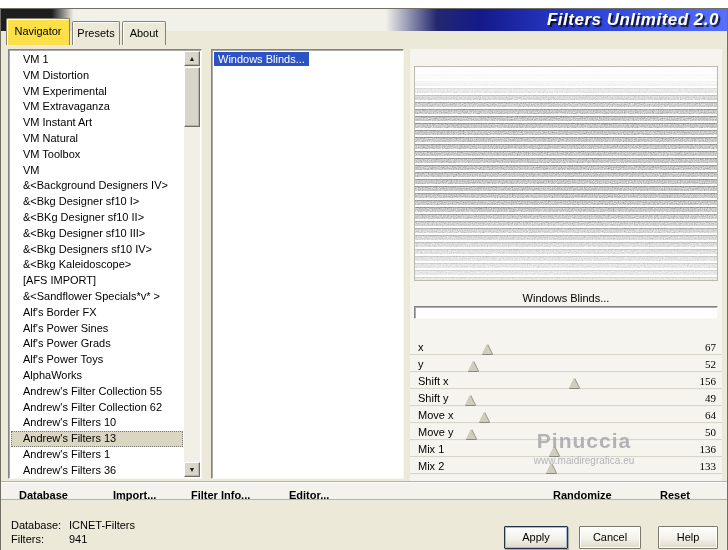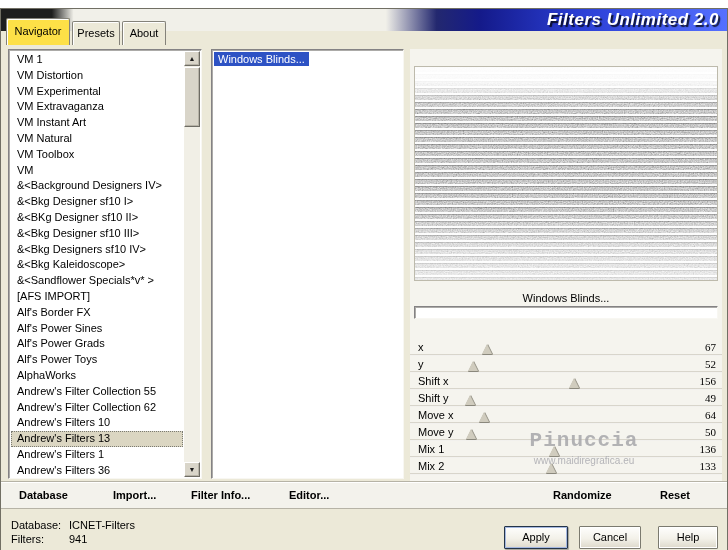--- a/index.html
+++ b/index.html
@@ -31,21 +31,21 @@
 
   
   .sunken { background:#fff;
     border-top:1px solid #848284; border-left:1px solid #848284;
     border-bottom:1px solid #f8f7f2; border-right:1px solid #f8f7f2;
     box-shadow: inset 1px 1px 0 rgba(70,68,62,.45); }
 
   
   .cat-list { position:absolute; left:7px; top:40px; width:194px; height:430px; overflow:hidden; }
   .cat-items { position:absolute; left:2px; top:2px; right:18px; bottom:2px; overflow:hidden; }
-  .list-item { height:15.8px; line-height:15.8px; padding-left:6px; white-space:nowrap; overflow:hidden; }
+  .list-item { height:15.8px; line-height:15.8px; padding-left:12px; white-space:nowrap; overflow:hidden; }
   .list-item.selected { background:#dbd6c2; outline:1px dotted #7a7a72; outline-offset:-1px; }
 
   
   .scrollbar { position:absolute; top:1px; right:1px; width:16px; bottom:1px; background:#f1efe6; }
   .sb-btn, .sb-thumb { position:absolute; left:0; width:16px; background:#d9d5c9;
     border:1px solid; border-color:#fff #6e6c64 #6e6c64 #fff;
     box-shadow: inset -1px -1px 0 #b7b3a7; }
   .sb-btn { height:15px; text-align:center; line-height:13px; font-size:7px; color:#1a1a1a; }
   .sb-up { top:0; } .sb-down { bottom:0; }
   .sb-thumb { top:16px; height:60px; }
@@ -80,25 +80,25 @@
   .s-label { position:absolute; left:8px; top:2px; }
   .s-value { position:absolute; right:6px; top:2px;font-family:Liberation Serif, serif; }
   .s-thumb { position:absolute; bottom:2px; width:0; height:0; z-index:2;
     border-left:5px solid transparent; border-right:5px solid transparent;
     border-bottom:10px solid #d0ccbe; transform:translateX(-50%);
     filter: drop-shadow(0 1px 0 #8a887c) drop-shadow(1px 0 0 #9a978b); }
 
   
   .wm { position:absolute; z-index:6; pointer-events:none; text-align:center; }
   .wm1 { left:528px; top:420px; width:110px; font-size:21px; font-weight:bold;
-         color:#a7a7ab; opacity:.85; letter-spacing:1px;font-family:Liberation Mono, monospace; }
+         color:#a7a7ab; opacity:.85; letter-spacing:1px; }
   .wm2 { left:520px; top:446px; width:126px; font-size:10px; color:#b4b4b8; }
 
   
-  .toolbar { position:absolute; left:0; top:473px; width:728px; height:27px; background:#f3f2ec;
+  .toolbar { position:absolute; left:0; top:473px; width:728px; height:18px; background:#f3f2ec;
     border-top:1px solid #fff; border-bottom:1px solid #b6b3a6;
     box-shadow: 0 -1px 0 #b6b3a6; padding-left: 12px; }
   .tool-btn { position:absolute; top:6px; font-weight:bold; cursor:default; }
   .t-db { left:18px; } .t-import { left:112px; } .t-info { left:190px; } .t-editor { left:288px; }
   .t-rand { left:552px; } .t-reset { left:659px; }
 
   
   .statusbar { position:absolute; left:0; top:500px; width:728px; height:50px; background:#ece9d8; }
   .st-label { position:absolute; left:10px; }
   .st-value { position:absolute; left:68px; }
@@ -141,22 +141,22 @@
         <div class="list-item">VM Instant Art</div>
         <div class="list-item">VM Natural</div>
         <div class="list-item">VM Toolbox</div>
         <div class="list-item">VM</div>
         <div class="list-item">&amp;&lt;Background Designers IV&gt;</div>
         <div class="list-item">&amp;&lt;Bkg Designer sf10 I&gt;</div>
         <div class="list-item">&amp;&lt;BKg Designer sf10 II&gt;</div>
         <div class="list-item">&amp;&lt;Bkg Designer sf10 III&gt;</div>
         <div class="list-item">&amp;&lt;Bkg Designers sf10 IV&gt;</div>
         <div class="list-item">&amp;&lt;Bkg Kaleidoscope&gt;</div>
+        <div class="list-item">[AFS IMPORT]</div>
         <div class="list-item">&amp;&lt;Sandflower Specials*v* &gt;</div>
-        <div class="list-item">[AFS IMPORT]</div>
         <div class="list-item">Alf's Border FX</div>
         <div class="list-item">Alf's Power Sines</div>
         <div class="list-item">Alf's Power Grads</div>
         <div class="list-item">Alf's Power Toys</div>
         <div class="list-item">AlphaWorks</div>
         <div class="list-item">Andrew's Filter Collection 55</div>
         <div class="list-item">Andrew's Filter Collection 62</div>
         <div class="list-item">Andrew's Filters 10</div>
         <div class="list-item selected">Andrew's Filters 13</div>
         <div class="list-item">Andrew's Filters 1</div>

